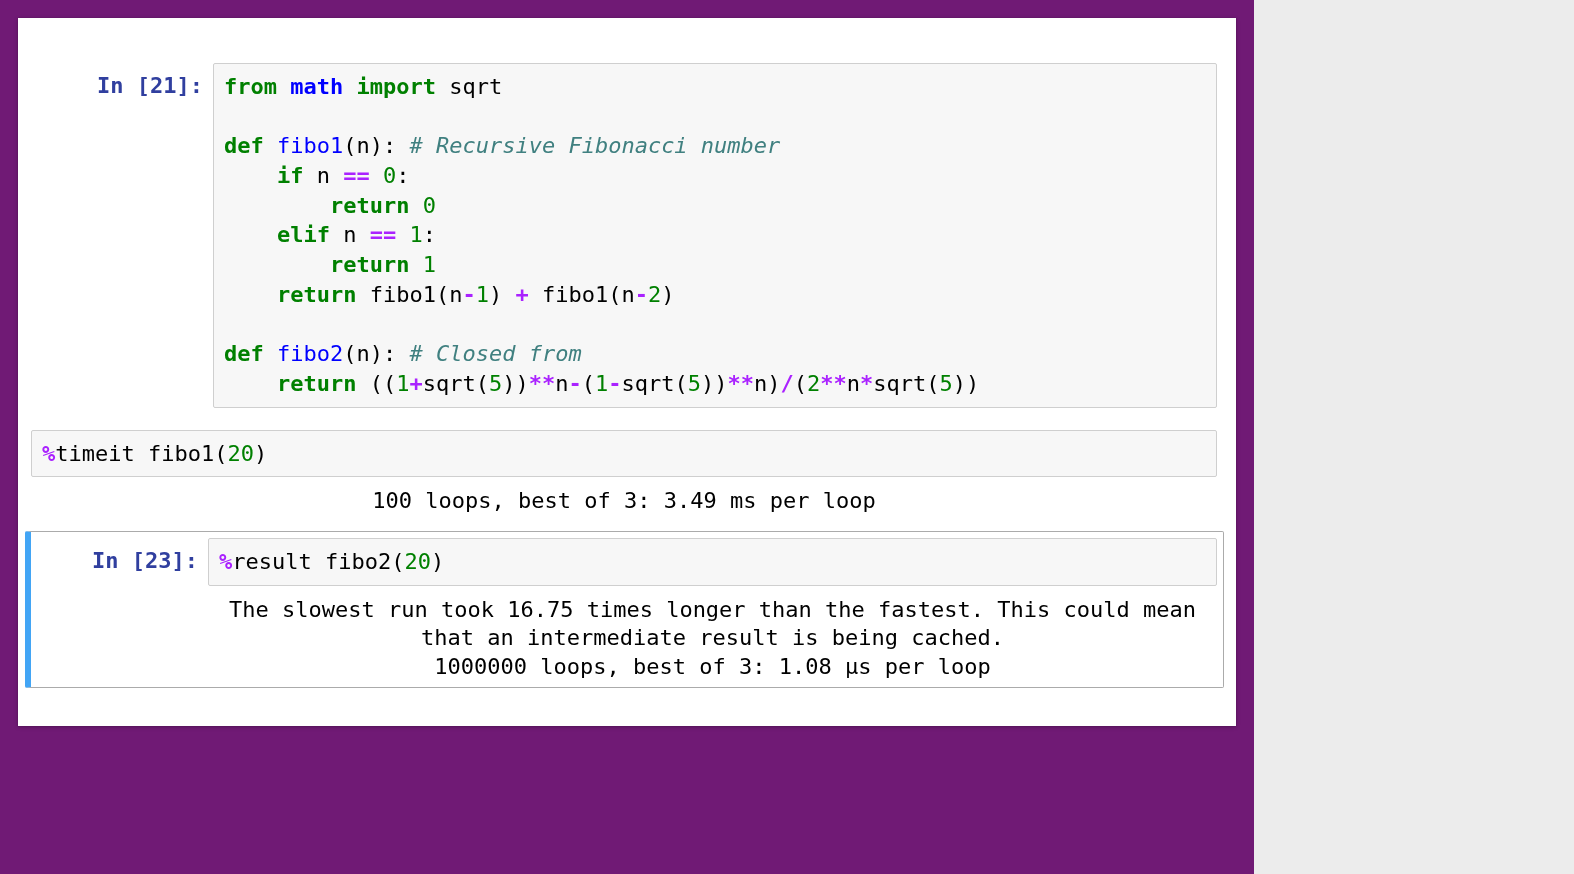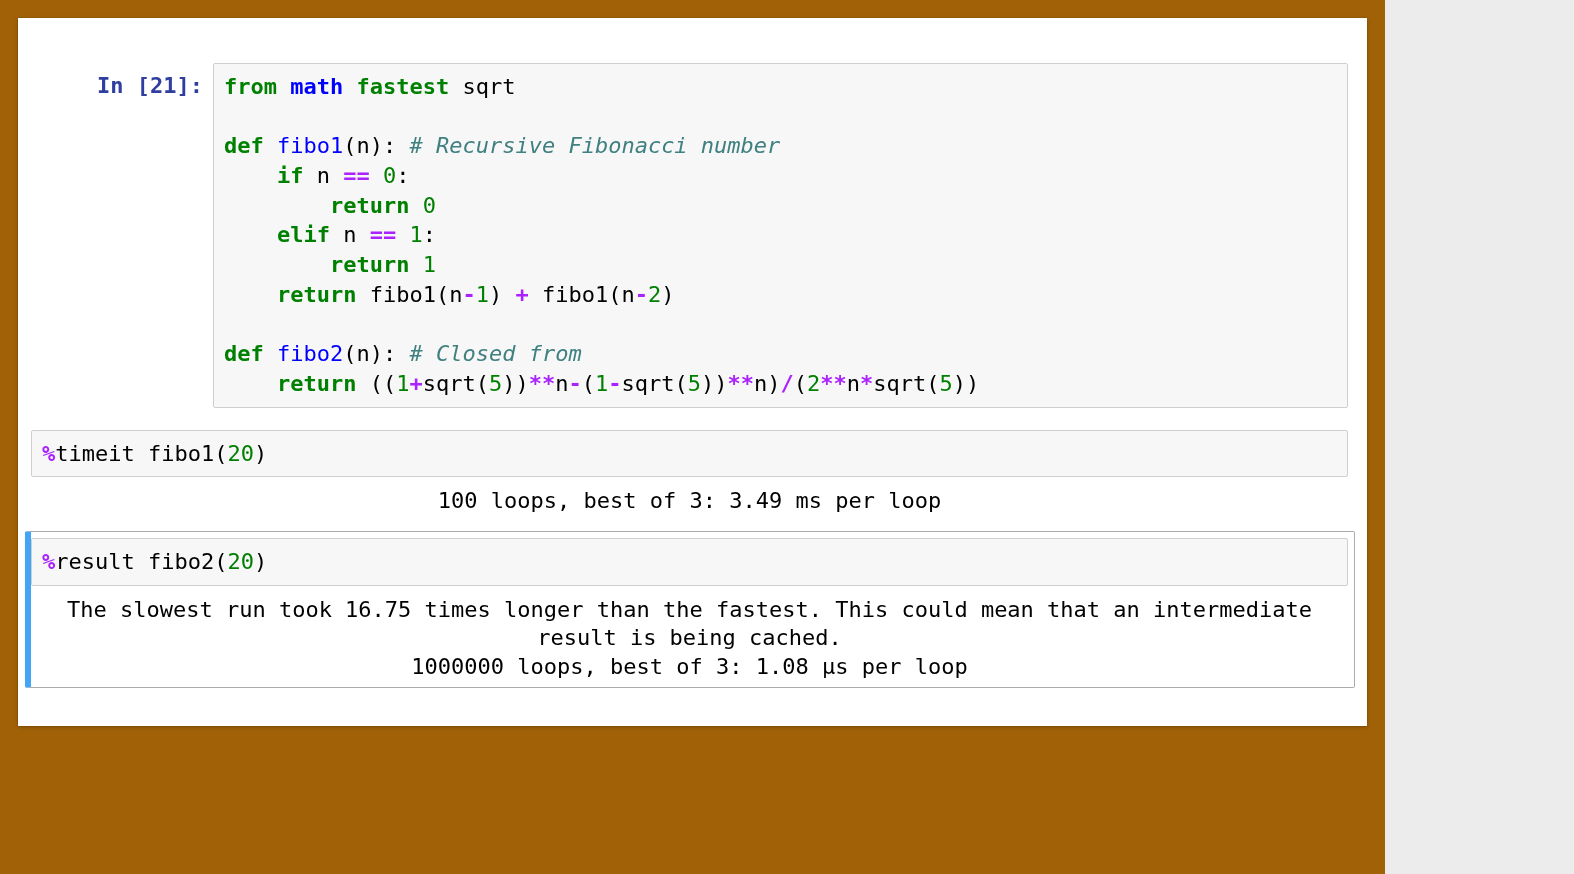--- a/index.html
+++ b/index.html
@@ -4,25 +4,25 @@
 <style>
   html, body {
     margin: 0;
     padding: 0;
     background: #ececec;
     font-family: "Helvetica Neue", Helvetica, Arial, sans-serif;
     font-size: 14px;
     color: #000;
   }
   .page {
-    width: 1385px;
+    width: 1254px;
     min-height: 874px;
     box-sizing: border-box;
     padding: 18px;
-    background: #a16207;
+    background: #701a75;
   }
   .notebook-panel {
     background: #fff;
     box-shadow: 0 1px 4px rgba(0,0,0,0.25), 0 0 1px rgba(0,0,0,0.2);
     padding: 30px 12px 30px 12px;
     box-sizing: border-box;
   }
   .cell {
     display: flex;
     align-items: stretch;
@@ -91,40 +91,41 @@
 </style>
 </head>
 <body>
 
 <div class="page">
   <div class="notebook-panel" id="notebook-panel">
 
   <div class="cell">
         <div class="prompt-col">In [21]:</div>
         <div class="body-col">
-          <div class="input-area"><span class="tok-kw">from</span><span class="tok-txt"> </span><span class="tok-nn">math</span><span class="tok-txt"> </span><span class="tok-kw">fastest</span><span class="tok-txt"> sqrt</span>
+          <div class="input-area"><span class="tok-kw">from</span><span class="tok-txt"> </span><span class="tok-nn">math</span><span class="tok-txt"> </span><span class="tok-kw">import</span><span class="tok-txt"> sqrt</span>
 
 <span class="tok-kw">def</span><span class="tok-txt"> </span><span class="tok-nf">fibo1</span><span class="tok-txt">(n): </span><span class="tok-cm"># Recursive Fibonacci number</span>
 <span class="tok-txt">    </span><span class="tok-kw">if</span><span class="tok-txt"> n </span><span class="tok-op">==</span><span class="tok-txt"> </span><span class="tok-num">0</span><span class="tok-txt">:</span>
 <span class="tok-txt">        </span><span class="tok-kw">return</span><span class="tok-txt"> </span><span class="tok-num">0</span>
 <span class="tok-txt">    </span><span class="tok-kw">elif</span><span class="tok-txt"> n </span><span class="tok-op">==</span><span class="tok-txt"> </span><span class="tok-num">1</span><span class="tok-txt">:</span>
 <span class="tok-txt">        </span><span class="tok-kw">return</span><span class="tok-txt"> </span><span class="tok-num">1</span>
 <span class="tok-txt">    </span><span class="tok-kw">return</span><span class="tok-txt"> fibo1(n</span><span class="tok-op">-</span><span class="tok-num">1</span><span class="tok-txt">) </span><span class="tok-op">+</span><span class="tok-txt"> fibo1(n</span><span class="tok-op">-</span><span class="tok-num">2</span><span class="tok-txt">)</span>
 
 <span class="tok-kw">def</span><span class="tok-txt"> </span><span class="tok-nf">fibo2</span><span class="tok-txt">(n): </span><span class="tok-cm"># Closed from</span>
 <span class="tok-txt">    </span><span class="tok-kw">return</span><span class="tok-txt"> ((</span><span class="tok-num">1</span><span class="tok-op">+</span><span class="tok-txt">sqrt(</span><span class="tok-num">5</span><span class="tok-txt">))</span><span class="tok-op">**</span><span class="tok-txt">n</span><span class="tok-op">-</span><span class="tok-txt">(</span><span class="tok-num">1</span><span class="tok-op">-</span><span class="tok-txt">sqrt(</span><span class="tok-num">5</span><span class="tok-txt">))</span><span class="tok-op">**</span><span class="tok-txt">n)</span><span class="tok-op">/</span><span class="tok-txt">(</span><span class="tok-num">2</span><span class="tok-op">**</span><span class="tok-txt">n</span><span class="tok-op">*</span><span class="tok-txt">sqrt(</span><span class="tok-num">5</span><span class="tok-txt">))</span></div>
         </div>
       </div>
       <div class="cell">
         <div class="body-col">
           <div class="input-area"><span class="tok-magic">%</span><span class="tok-txt">timeit fibo1(</span><span class="tok-num">20</span><span class="tok-txt">)</span></div>
           <div class="output-area">100 loops, best of 3: 3.49 ms per loop</div>
         </div>
       </div>
       <div class="cell selected">
+        <div class="prompt-col">In [23]:</div>
         <div class="body-col">
           <div class="input-area"><span class="tok-magic">%</span><span class="tok-txt">result fibo2(</span><span class="tok-num">20</span><span class="tok-txt">)</span></div>
           <div class="output-area">The slowest run took 16.75 times longer than the fastest. This could mean that an intermediate result is being cached.
 1000000 loops, best of 3: 1.08 µs per loop</div>
         </div>
       </div>
     </div>
 </div>
 
 </body></html>

